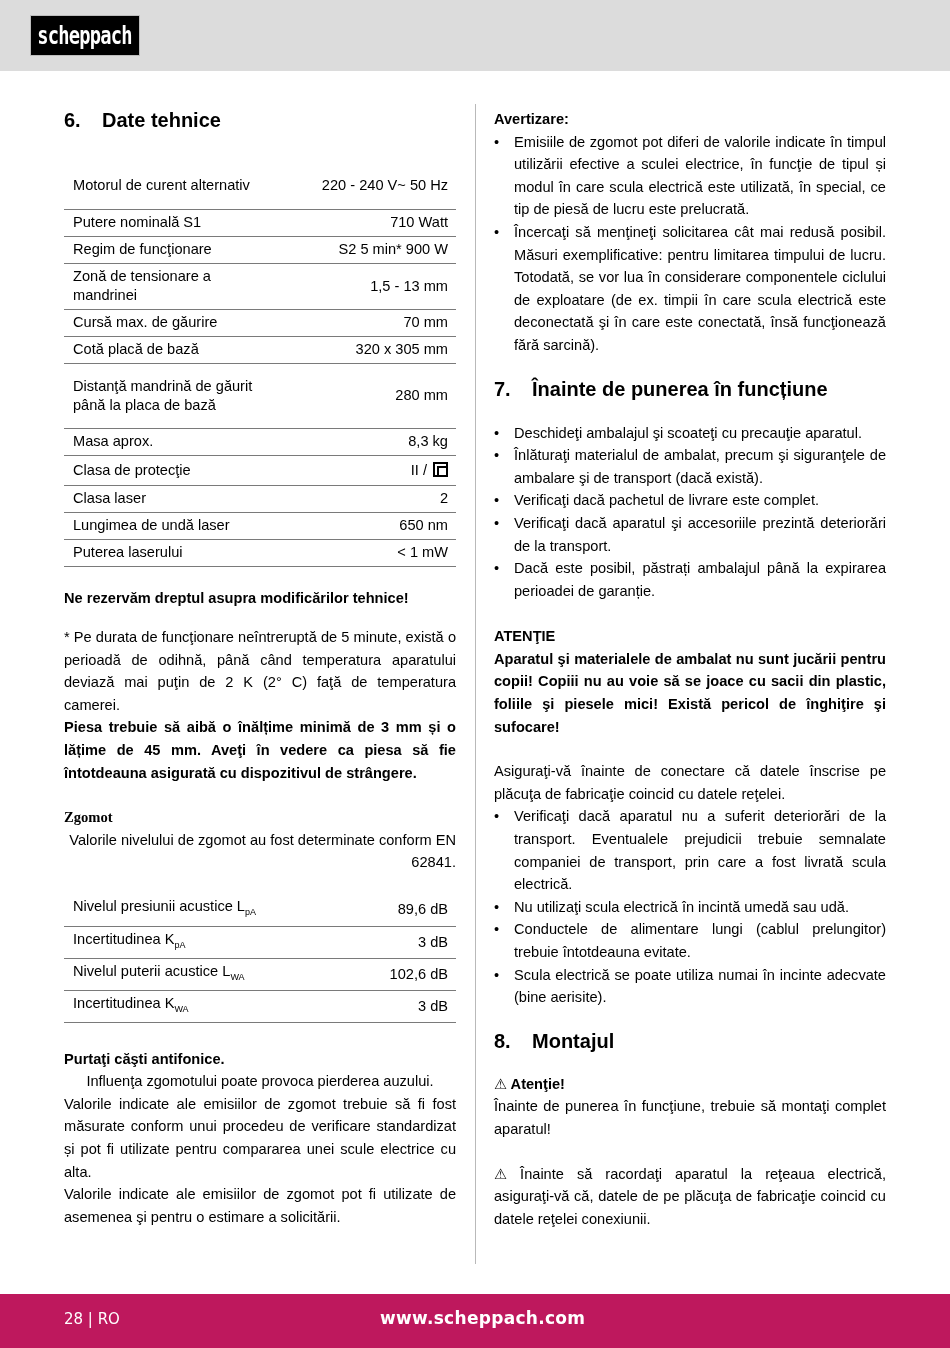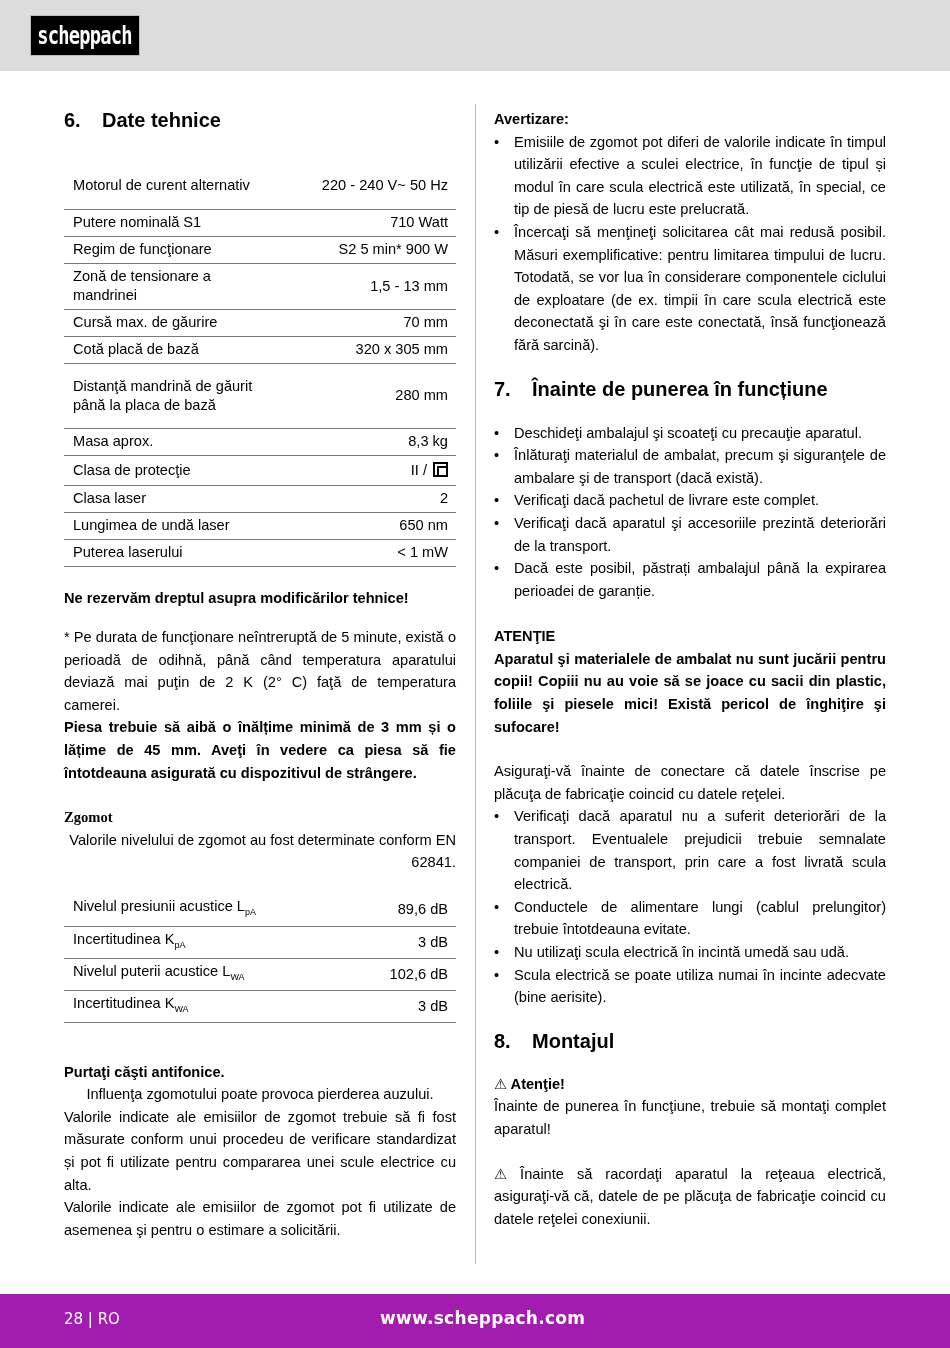--- a/index.html
+++ b/index.html
@@ -34,21 +34,21 @@
 
   p { line-height: 22.6px; text-align: justify; }
   .b { font-weight: bold; }
 
   ul.bullets { list-style: none; }
   ul.bullets li { position: relative; padding-left: 20px; line-height: 22.6px; text-align: justify; }
   ul.bullets li::before { content: "•"; position: absolute; left: 0; top: 0; }
 
   .warn-tri { display: inline-block; font-weight: normal; }
 
-  .footer { position: absolute; left: 0; top: 1294px; width: 950px; height: 54px; background: #a21caf; color: #fff; }
+  .footer { position: absolute; left: 0; top: 1294px; width: 950px; height: 54px; background: #be185d; color: #fff; }
   .footer .page { position: absolute; left: 64px; top: 16px; font-size: 15px; font-family: "DejaVu Sans", sans-serif; }
   .footer .url { position: absolute; left: 380px; top: 14px; font-size: 17px; font-weight: bold; font-family: "DejaVu Sans", sans-serif; letter-spacing: 0.3px; }
 </style>
 </head>
 <body>
 
 <div class="header">
   <div class="logo">
       <span>scheppach</span>
     </div>
@@ -137,21 +137,21 @@
       <td class="lbl"><span>Nivelul puterii acustice L</span><sub>WA</sub></td>
       <td class="val">102,6 dB</td>
     </tr>
     <tr style="height:30px">
       <td class="lbl"><span>Incertitudinea K</span><sub>WA</sub></td>
       <td class="val">3 dB</td>
     </tr>
   </tbody>
     </table>
 
-  <p class="b" style="margin-top:38px;">Purtaţi căşti antifonice.</p>
+  <p class="b" style="margin-top:25px;">Purtaţi căşti antifonice.</p>
   <p style="text-align:center;">Influenţa zgomotului poate provoca pierderea auzului.</p>
   <p>Valorile indicate ale emisiilor de zgomot trebuie să fi fost măsurate conform unui procedeu de verificare standardizat și pot fi utilizate pentru compararea unei scule electrice cu alta.</p>
   <p>Valorile indicate ale emisiilor de zgomot pot fi utilizate de asemenea şi pentru o estimare a solicitării.</p>
 </div>
 
 <div class="col col-right" style="top:108px;">
   <p class="b">Avertizare:</p>
   <ul class="bullets">
     <li>Emisiile de zgomot pot diferi de valorile indicate în timpul utilizării efective a sculei electrice, în funcţie de tipul și modul în care scula electrică este utilizată, în special, ce tip de piesă de lucru este prelucrată.</li>
     <li>Încercaţi să menţineţi solicitarea cât mai redusă posibil. Măsuri exemplificative: pentru limitarea timpului de lucru. Totodată, se vor lua în considerare componentele ciclului de exploatare (de ex. timpii în care scula electrică este deconectată şi în care este conectată, însă funcţionează fără sarcină).</li>
@@ -169,22 +169,22 @@
     <li>Verificaţi dacă aparatul şi accesoriile prezintă deteriorări de la transport.</li>
     <li>Dacă este posibil, păstrați ambalajul până la expirarea perioadei de garanție.</li>
   </ul>
 
   <p class="b" style="margin-top:23px;">ATENŢIE</p>
   <p class="b">Aparatul şi materialele de ambalat nu sunt jucării pentru copii! Copiii nu au voie să se joace cu sacii din plastic, foliile şi piesele mici! Există pericol de înghiţire şi sufocare!</p>
 
   <p style="margin-top:22px;">Asiguraţi-vă înainte de conectare că datele înscrise pe plăcuţa de fabricaţie coincid cu datele reţelei.</p>
   <ul class="bullets">
     <li>Verificaţi dacă aparatul nu a suferit deteriorări de la transport. Eventualele prejudicii trebuie semnalate companiei de transport, prin care a fost livrată scula electrică.</li>
+    <li>Nu utilizaţi scula electrică în incintă umedă sau udă.</li>
     <li>Conductele de alimentare lungi (cablul prelungitor) trebuie întotdeauna evitate.</li>
-    <li>Nu utilizaţi scula electrică în incintă umedă sau udă.</li>
     <li>Scula electrică se poate utiliza numai în incinte adecvate (bine aerisite).</li>
   </ul>
 
   <h2 class="section" style="margin-top:20px;">
     <span class="num">8.</span>
     <span>Montajul</span>
   </h2>
 
   <p class="b" style="margin-top:20px;">
     <span class="warn-tri">⚠</span>

